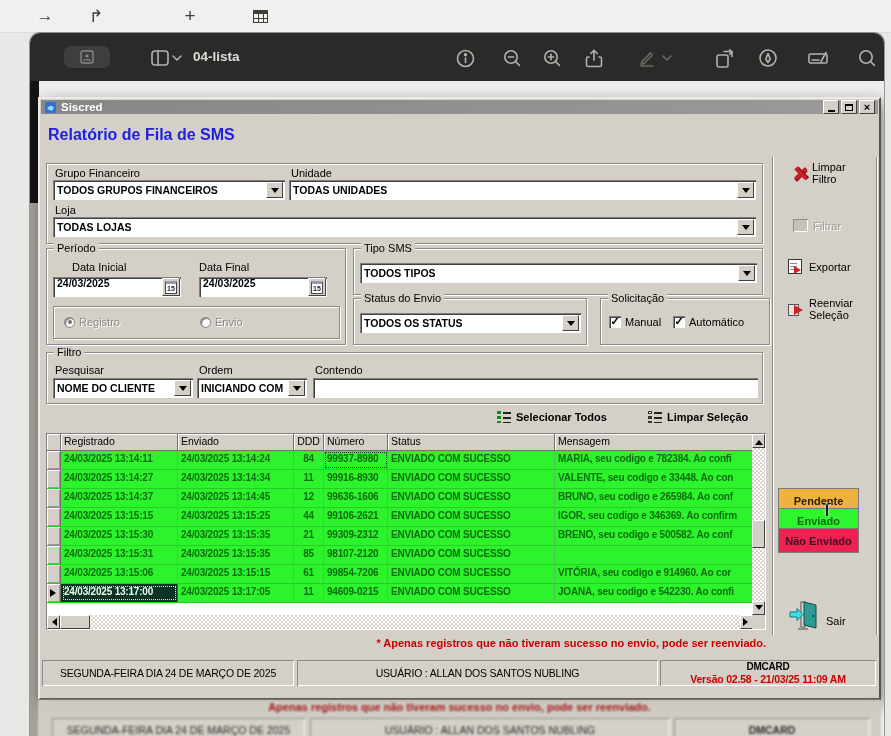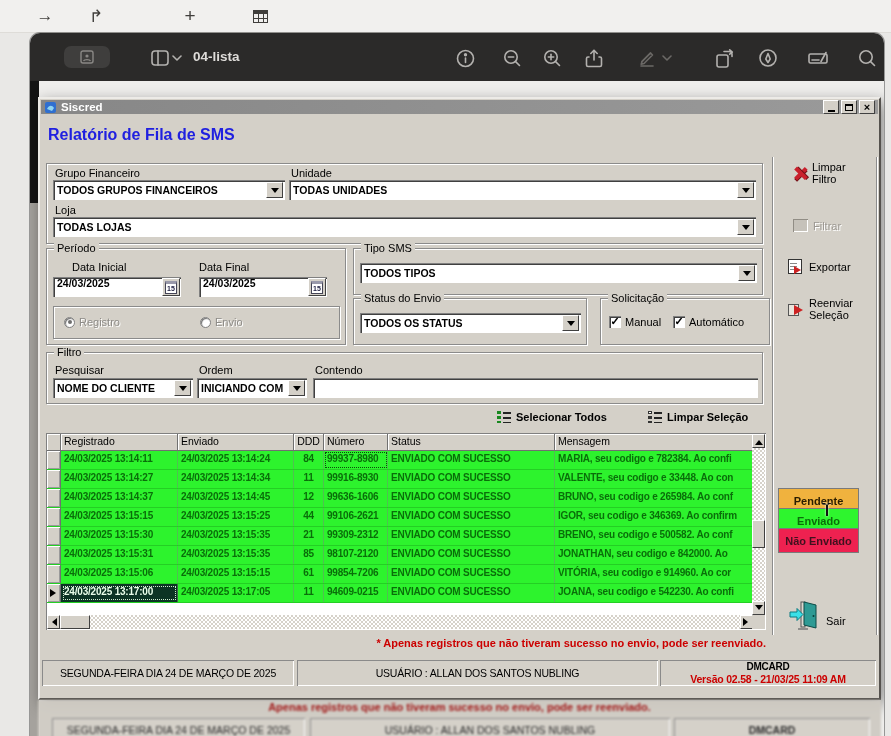--- a/index.html
+++ b/index.html
@@ -435,21 +435,20 @@
                 <div class="gcell c-status">ENVIADO COM SUCESSO</div>
                 <div class="gcell c-msg">BRENO, seu codigo e 500582. Ao conf</div>
               </div>
               <div class="grid-row">
                 <div class="selcell"></div>
                 <div class="gcell c-reg">24/03/2025 13:15:31</div>
                 <div class="gcell c-env">24/03/2025 13:15:35</div>
                 <div class="gcell c-ddd">85</div>
                 <div class="gcell c-num">98107-2120</div>
                 <div class="gcell c-status">ENVIADO COM SUCESSO</div>
-                <div class="gcell c-msg">JONATHAN, seu codigo e 842000. Ao</div>
               </div>
               <div class="grid-row">
                 <div class="selcell"></div>
                 <div class="gcell c-reg">24/03/2025 13:15:06</div>
                 <div class="gcell c-env">24/03/2025 13:15:15</div>
                 <div class="gcell c-ddd">61</div>
                 <div class="gcell c-num">99854-7206</div>
                 <div class="gcell c-status">ENVIADO COM SUCESSO</div>
                 <div class="gcell c-msg">VITÓRIA, seu codigo e 914960. Ao cor</div>
               </div>

